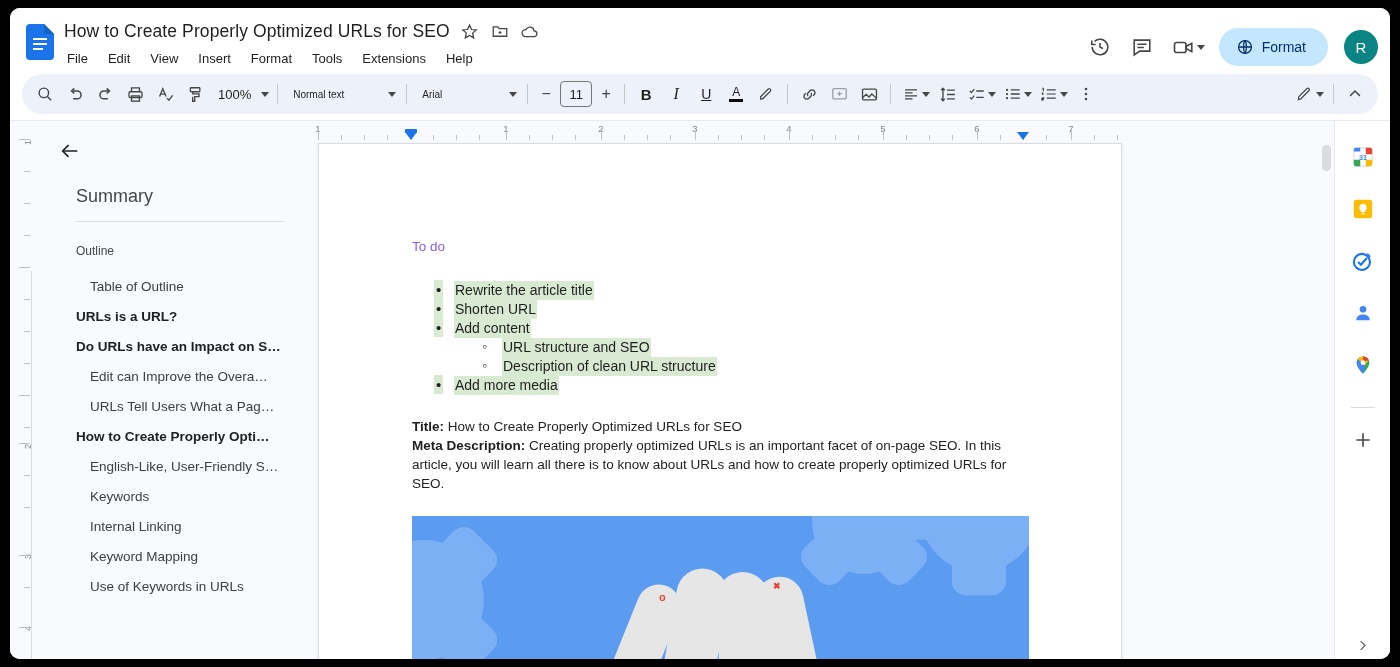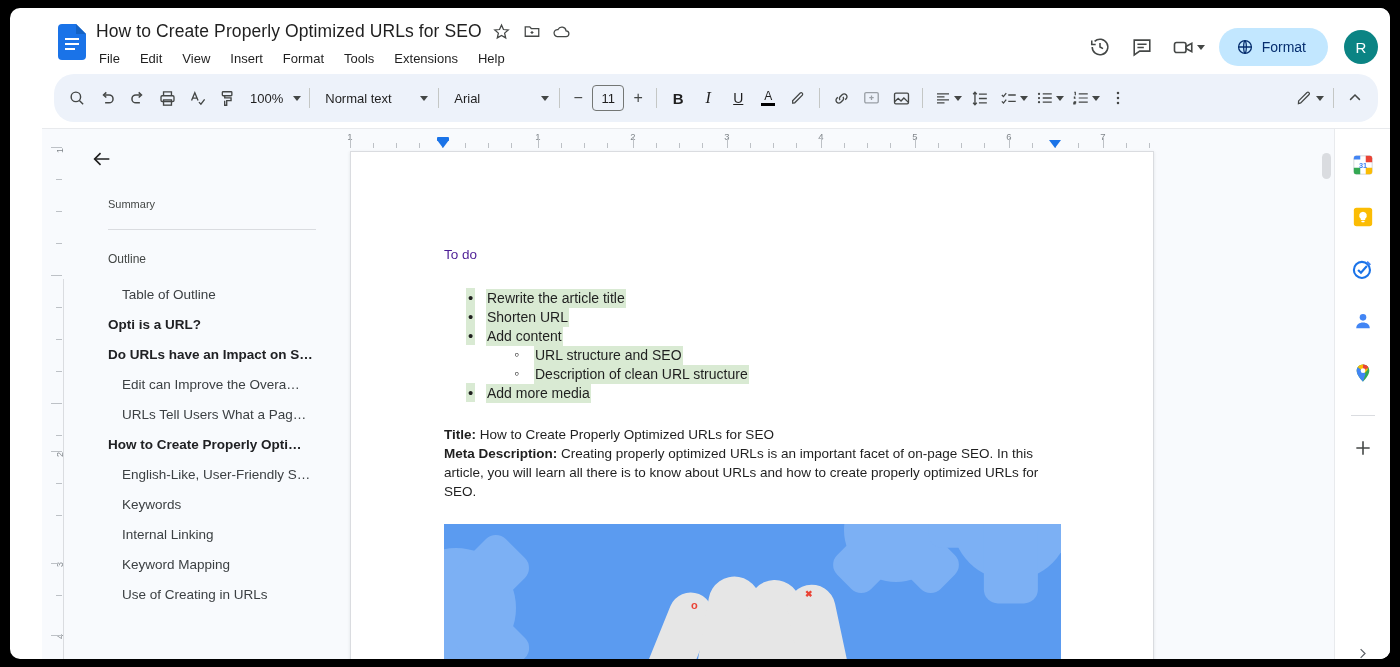--- a/index.html
+++ b/index.html
@@ -8,21 +8,20 @@
     font-family: "Liberation Sans", sans-serif;
     background: #000;
     overflow: hidden;
   }
   .app {
     position: absolute; left: 10px; top: 8px;
     width: 1380px; height: 651px;
     background: #ffffff;
     border-radius: 10px;
     overflow: hidden;
-    padding-left: 32px;
   }
 
   
   .topbar {
     position: relative;
     height: 66px;
     background: #ffffff;
     display: flex;
     align-items: flex-start;
     padding: 8px 12px 0 12px;
@@ -76,40 +75,40 @@
     width: 34px; height: 34px; border-radius: 50%;
     background: #0b8484; color: #fff;
     display: flex; align-items: center; justify-content: center;
     font-size: 15px; margin-left: 12px; cursor: pointer;
   }
 
   
   .toolbar-wrap { padding: 0 12px 6px 12px; background: #fff; }
   .toolbar {
     display: flex; align-items: center;
-    height: 48px;
+    height: 40px;
     background: #edf2fa;
     border-radius: 20px;
     padding: 0 8px;
   }
   .tb {
     width: 30px; height: 30px; border-radius: 4px;
     display: flex; align-items: center; justify-content: center;
     color: #444746; cursor: pointer; flex: 0 0 auto;
   }
   .tb-sep { width: 1px; height: 20px; background: #c4c7c5; margin: 0 6px; flex: 0 0 auto; }
   .tb-zoom {
     display: flex; align-items: center; gap: 2px;
     height: 28px; padding: 0 2px 0 8px; border-radius: 4px;
     font-size: 13px; color: #1f1f1f; cursor: pointer;
   }
   .tb-select {
     display: flex; align-items: center; justify-content: space-between;
     height: 28px; border-radius: 4px;
-    font-size: 13px; color: #1f1f1f; cursor: pointer;
+    font-size: 10px; color: #1f1f1f; cursor: pointer;
     padding: 0 4px 0 9px;
   }
   .sel-style { width: 116px; }
   .sel-font  { width: 108px; }
   .fontsize-group { display: flex; align-items: center; gap: 2px; }
   .fs-btn {
     width: 24px; height: 24px; border-radius: 4px;
     display: flex; align-items: center; justify-content: center;
     color: #444746; cursor: pointer; font-size: 16px;
   }
@@ -165,21 +164,21 @@
   }
   .back-btn {
     width: 32px; height: 32px; border-radius: 50%;
     display: flex; align-items: center; justify-content: center;
     color: #1f1f1f; cursor: pointer; margin-bottom: 16px;
   }
   .panel-head {
     display: flex; align-items: center; justify-content: space-between;
     padding: 0 2px 0 22px; height: 26px;
   }
-  .panel-head-label { font-size: 11px; color: #444746; }
+  .panel-head-label { font-size: 18px; color: #444746; }
   .add-btn {
     width: 26px; height: 26px; border-radius: 50%;
     display: flex; align-items: center; justify-content: center;
     color: #444746; cursor: pointer; font-size: 19px; line-height: 1;
   }
   .panel-divider { height: 1px; background: #dadce0; margin: 12px 0 22px 22px; }
   .outline-label {
     font-size: 12px; color: #444746; padding-left: 22px; margin-bottom: 14px;
   }
   .outline-list { display: flex; flex-direction: column; }
@@ -223,21 +222,21 @@
   .page {
     position: absolute; left: 18px; top: 22px;
     width: 804px; height: 530px;
     background: #ffffff;
     border: 1px solid #dadce0;
     box-shadow: 0 1px 3px rgba(60,64,67,.12);
     overflow: hidden;
   }
   .page-inner { padding: 93px 93px 0 93px; }
   .todo-head {
-    font-size: 13.5px; color: #4c1d95; line-height: 20px; margin-bottom: 24px;
+    font-size: 13.5px; color: #8b5cf6; line-height: 20px; margin-bottom: 24px;
   }
   ul.todo { list-style: none; margin: 0 0 0 18px; padding: 0; }
   ul.todo li {
     font-size: 14px; color: #1f1f1f; line-height: 19px;
     position: relative; padding-left: 24px; margin-bottom: 0;
   }
   ul.todo li > span.hl {
     background: #d9ead3; padding: 1px 1px 2px 1px;
   }
   ul.todo li::before {
@@ -615,30 +614,30 @@
       <div class="panel-head">
         <span class="panel-head-label">Summary</span>
         <span class="add-btn" style="font-size:0;">plus-icon</span>
       </div>
       <div class="panel-divider"></div>
 
       <div class="outline-label">Outline</div>
 
       <div class="outline-list">
         <div class="outline-item lvl2">Table of Outline</div>
-        <div class="outline-item lvl1">Opti is a URL?</div>
+        <div class="outline-item lvl1">URLs is a URL?</div>
         <div class="outline-item lvl1">Do URLs have an Impact on S…</div>
         <div class="outline-item lvl2">Edit can Improve the Overa…</div>
         <div class="outline-item lvl2">URLs Tell Users What a Pag…</div>
         <div class="outline-item lvl1">How to Create Properly Opti…</div>
         <div class="outline-item lvl2">English-Like, User-Friendly S…</div>
         <div class="outline-item lvl2">Keywords</div>
         <div class="outline-item lvl2">Internal Linking</div>
         <div class="outline-item lvl2">Keyword Mapping</div>
-        <div class="outline-item lvl2">Use of Creating in URLs</div>
+        <div class="outline-item lvl2">Use of Keywords in URLs</div>
       </div>
     </div>
 
     <div class="doc-canvas">
 
       <div class="hruler">
         <div class="num" style="left:18px;">1</div>
         <div class="tick major" style="left:18px;"></div>
         <div class="tick minor" style="left:41px;"></div>
         <div class="tick minor" style="left:64px;"></div>

